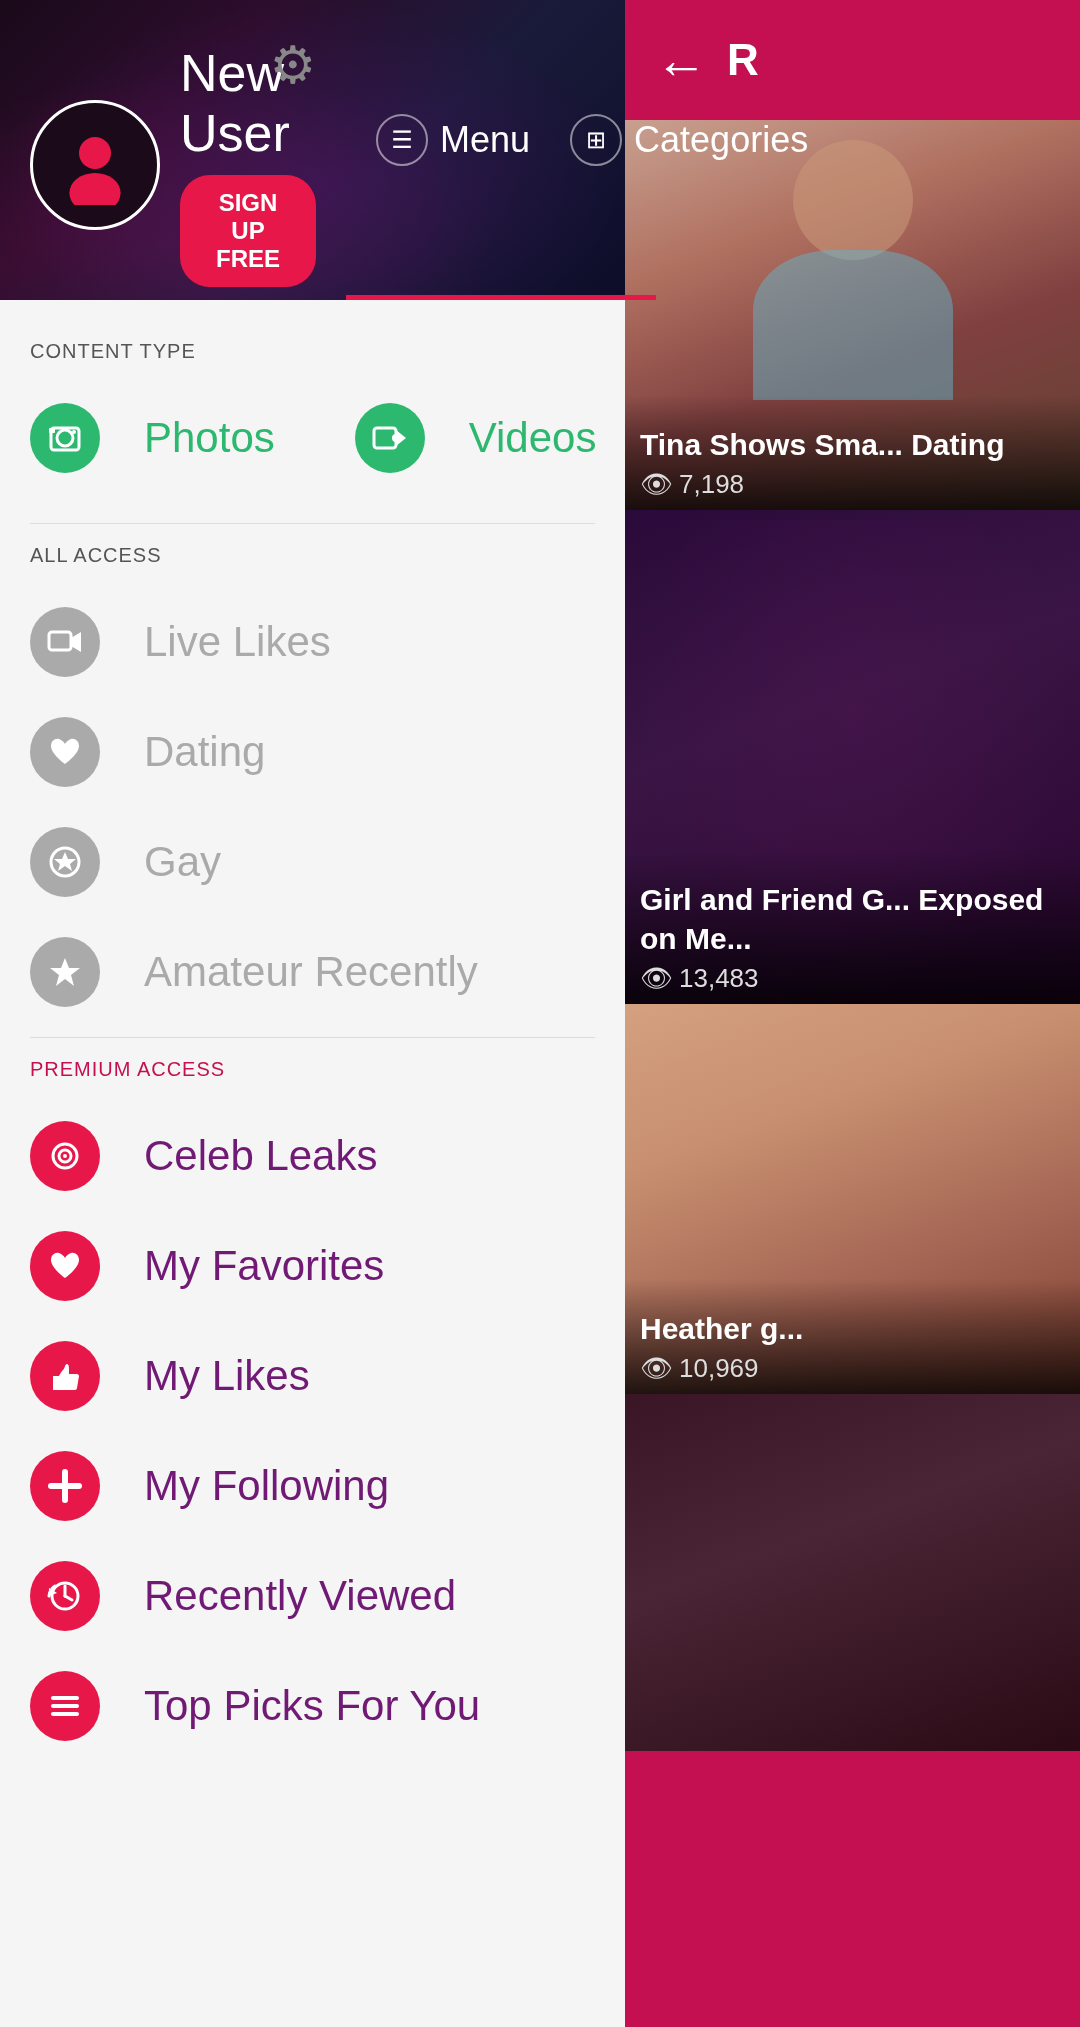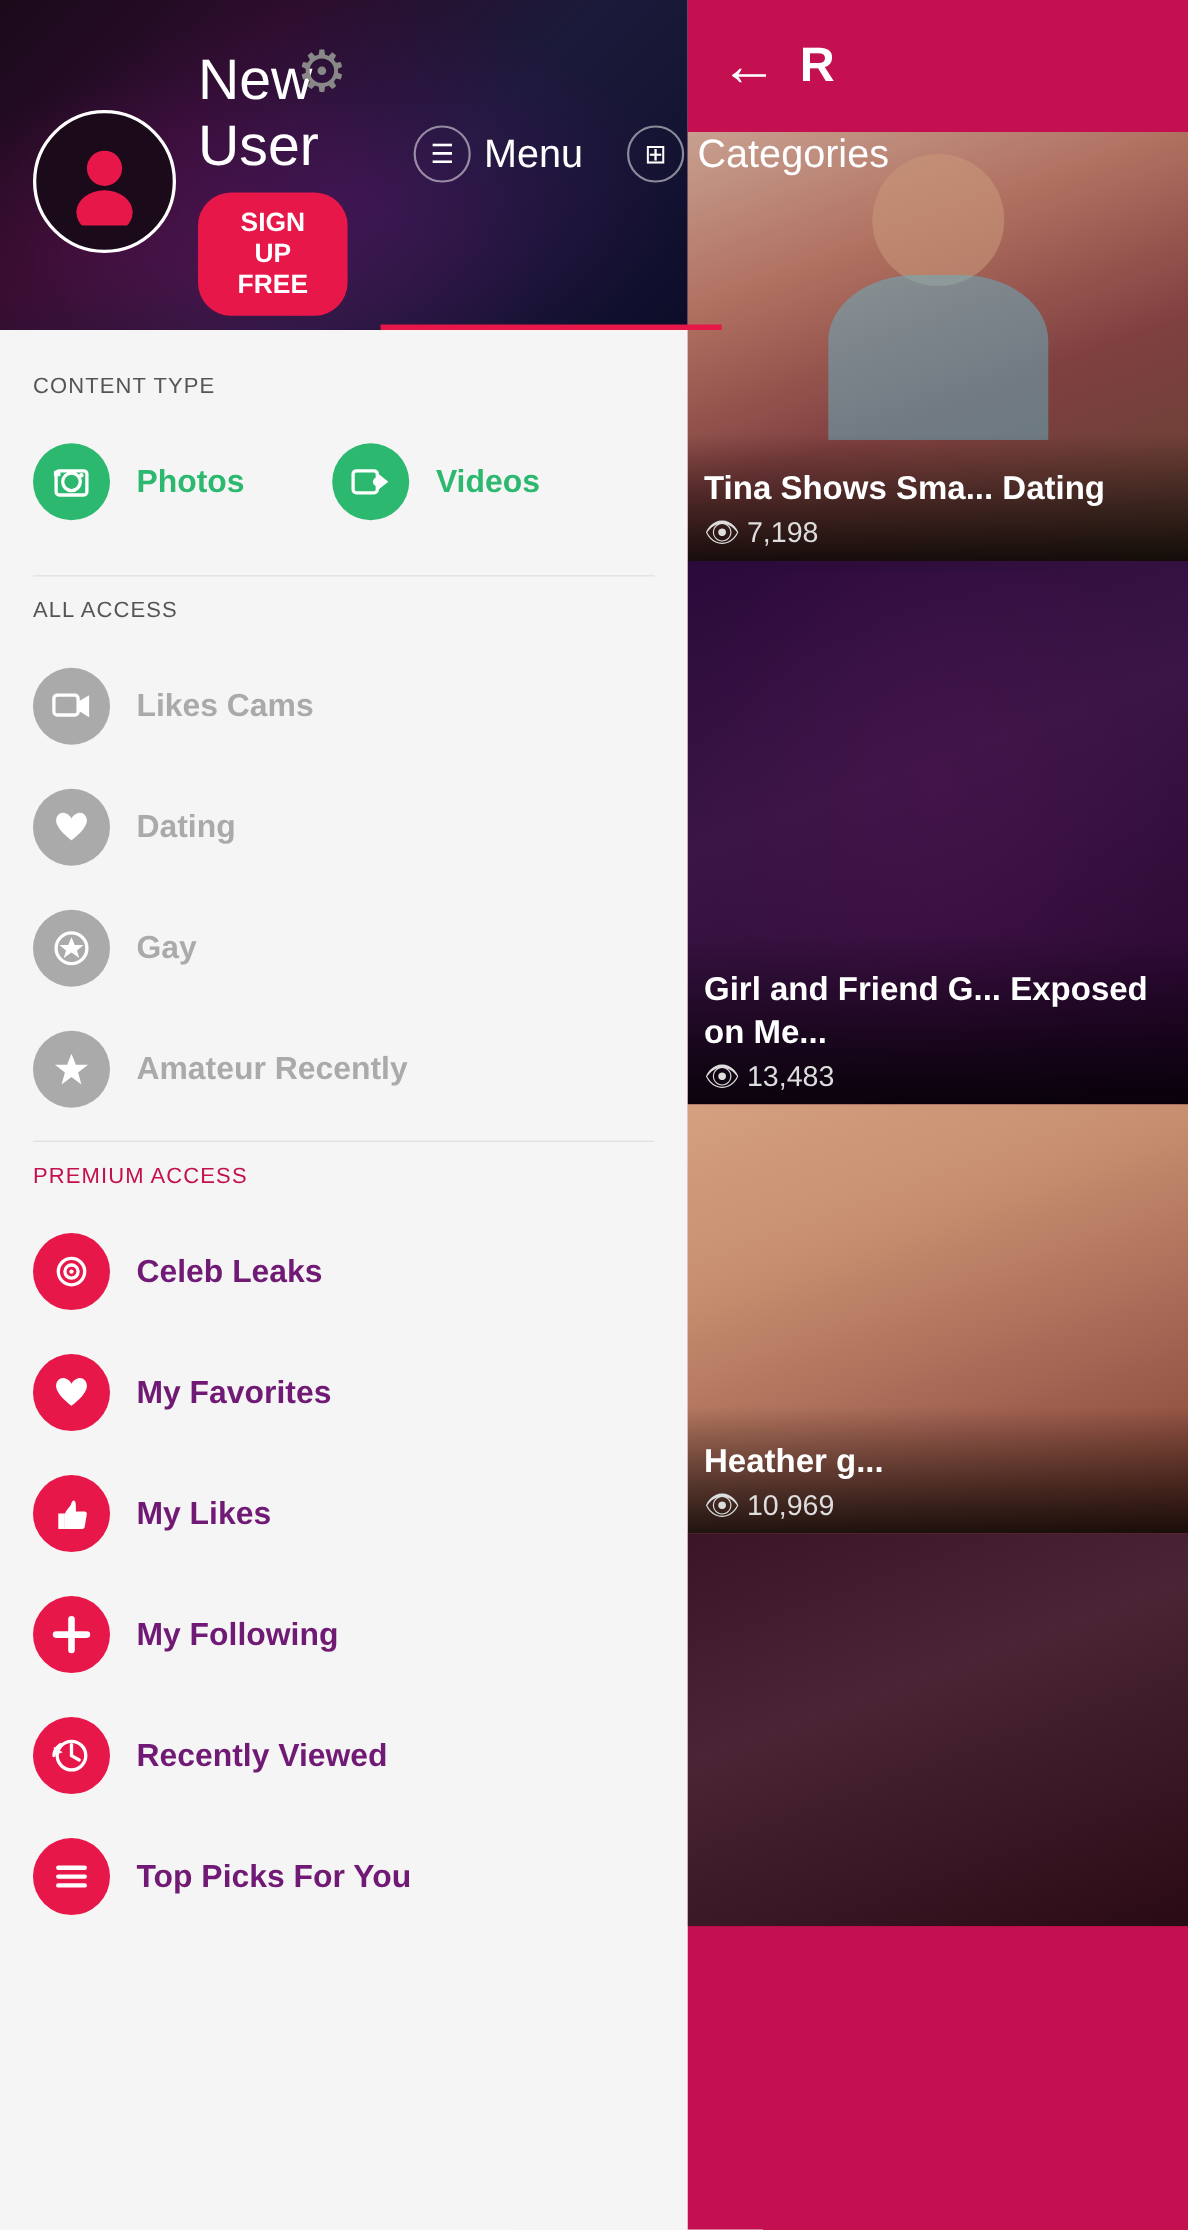--- a/index.html
+++ b/index.html
@@ -244,22 +244,23 @@
       justify-content: center;
       flex-shrink: 0;
       font-size: 36px;
     }
 
     .icon-green { background: #2db870; color: white; }
     .icon-gray { background: #aaa; color: white; }
     .icon-pink { background: #e8174a; color: white; }
 
     .menu-label {
-      font-size: 29px;
-      font-weight: 700;
+      font-size: 42px;
+      font-weight: 400;
+      margin-left: 20px;
     }
 
     .label-green { color: #2db870; }
     .label-gray { color: #aaa; }
     .label-pink { color: #701a75; }
 
     
     .content-type-row {
       display: flex;
       gap: 80px;
@@ -396,21 +397,21 @@
   <div class="section-label" style="margin-top:20px;">ALL ACCESS</div>
 
 
   <div class="menu-item">
     <div class="menu-icon icon-gray">
       <svg width="36" height="36" viewBox="0 0 36 36" fill="white">
         <rect x="2" y="8" width="22" height="18" rx="3" fill="none" stroke="white" stroke-width="3"></rect>
         <polygon points="34,8 24,14 24,22 34,28" fill="white"></polygon>
       </svg>
     </div>
-    <span class="menu-label label-gray">Likes Cams</span>
+    <span class="menu-label label-gray">Live Likes</span>
   </div>
 
   <div class="menu-item">
     <div class="menu-icon icon-gray">
       <svg width="36" height="36" viewBox="0 0 36 36" fill="white">
         <path d="M18 30 C18 30 4 20 4 12 C4 7 8 4 12 5 C15 6 17 8 18 10 C19 8 21 6 24 5 C28 4 32 7 32 12 C32 20 18 30 18 30Z" fill="white"></path>
       </svg>
     </div>
     <span class="menu-label label-gray">Dating</span>
   </div>

